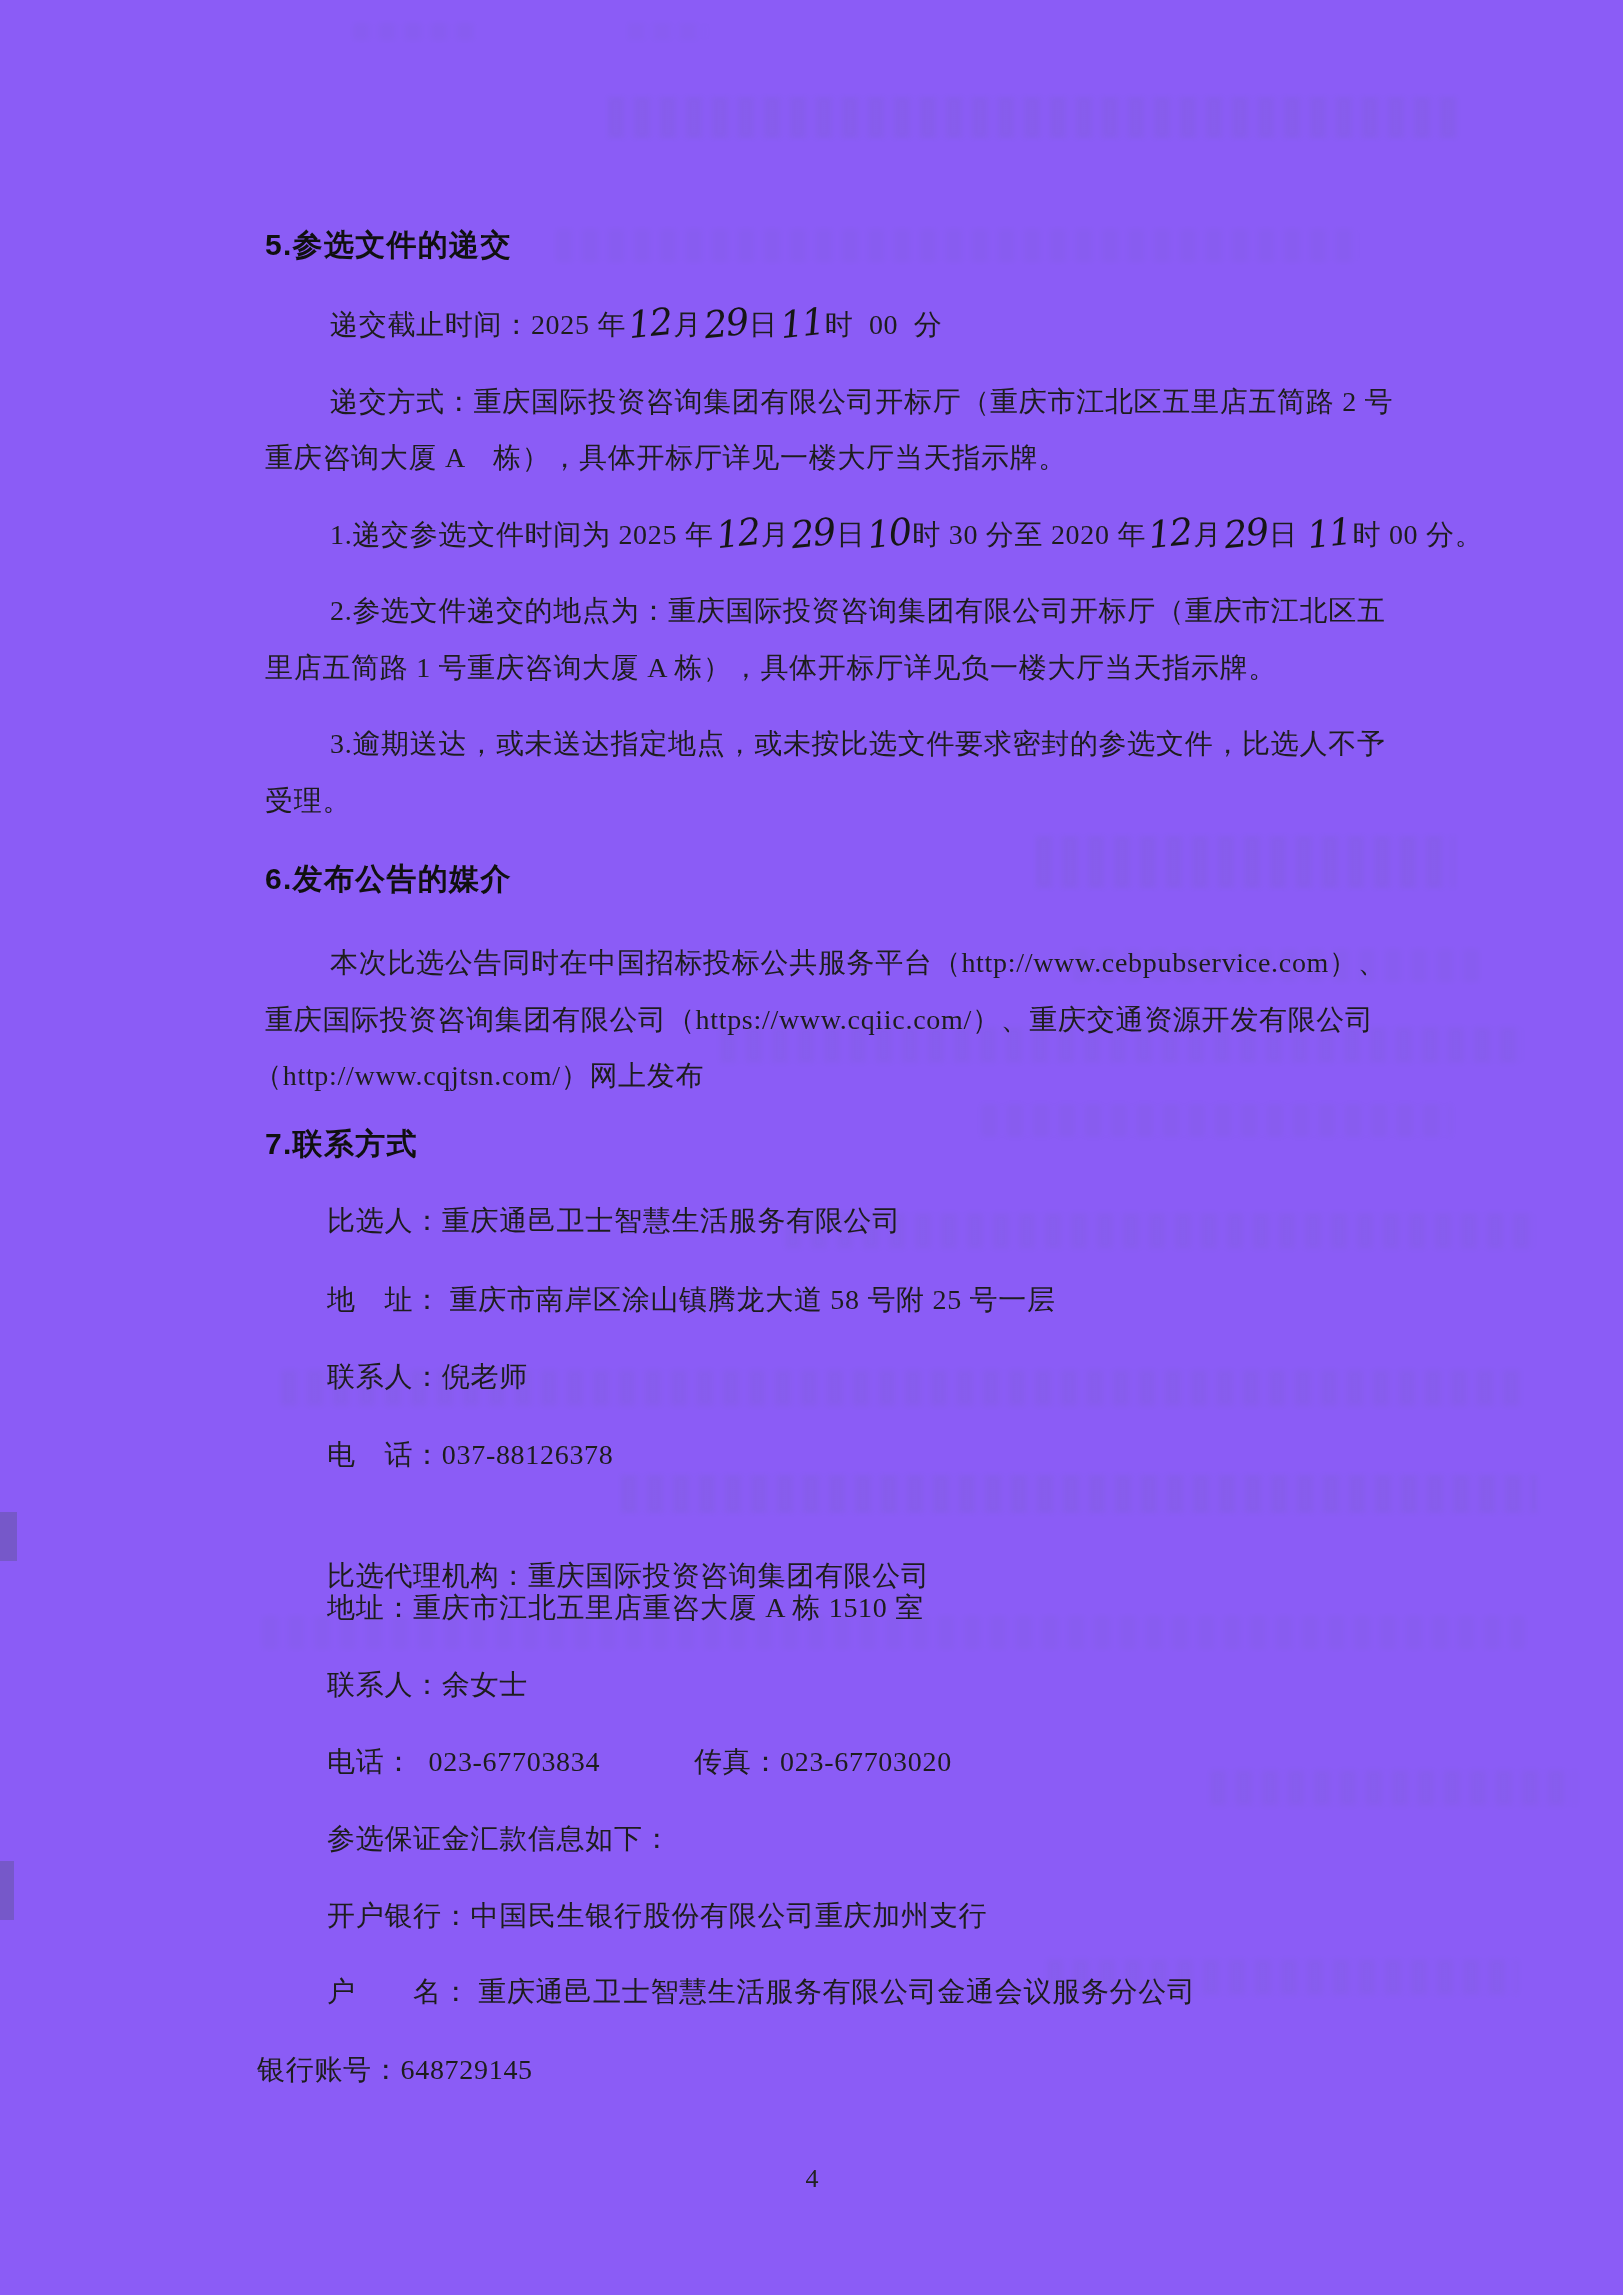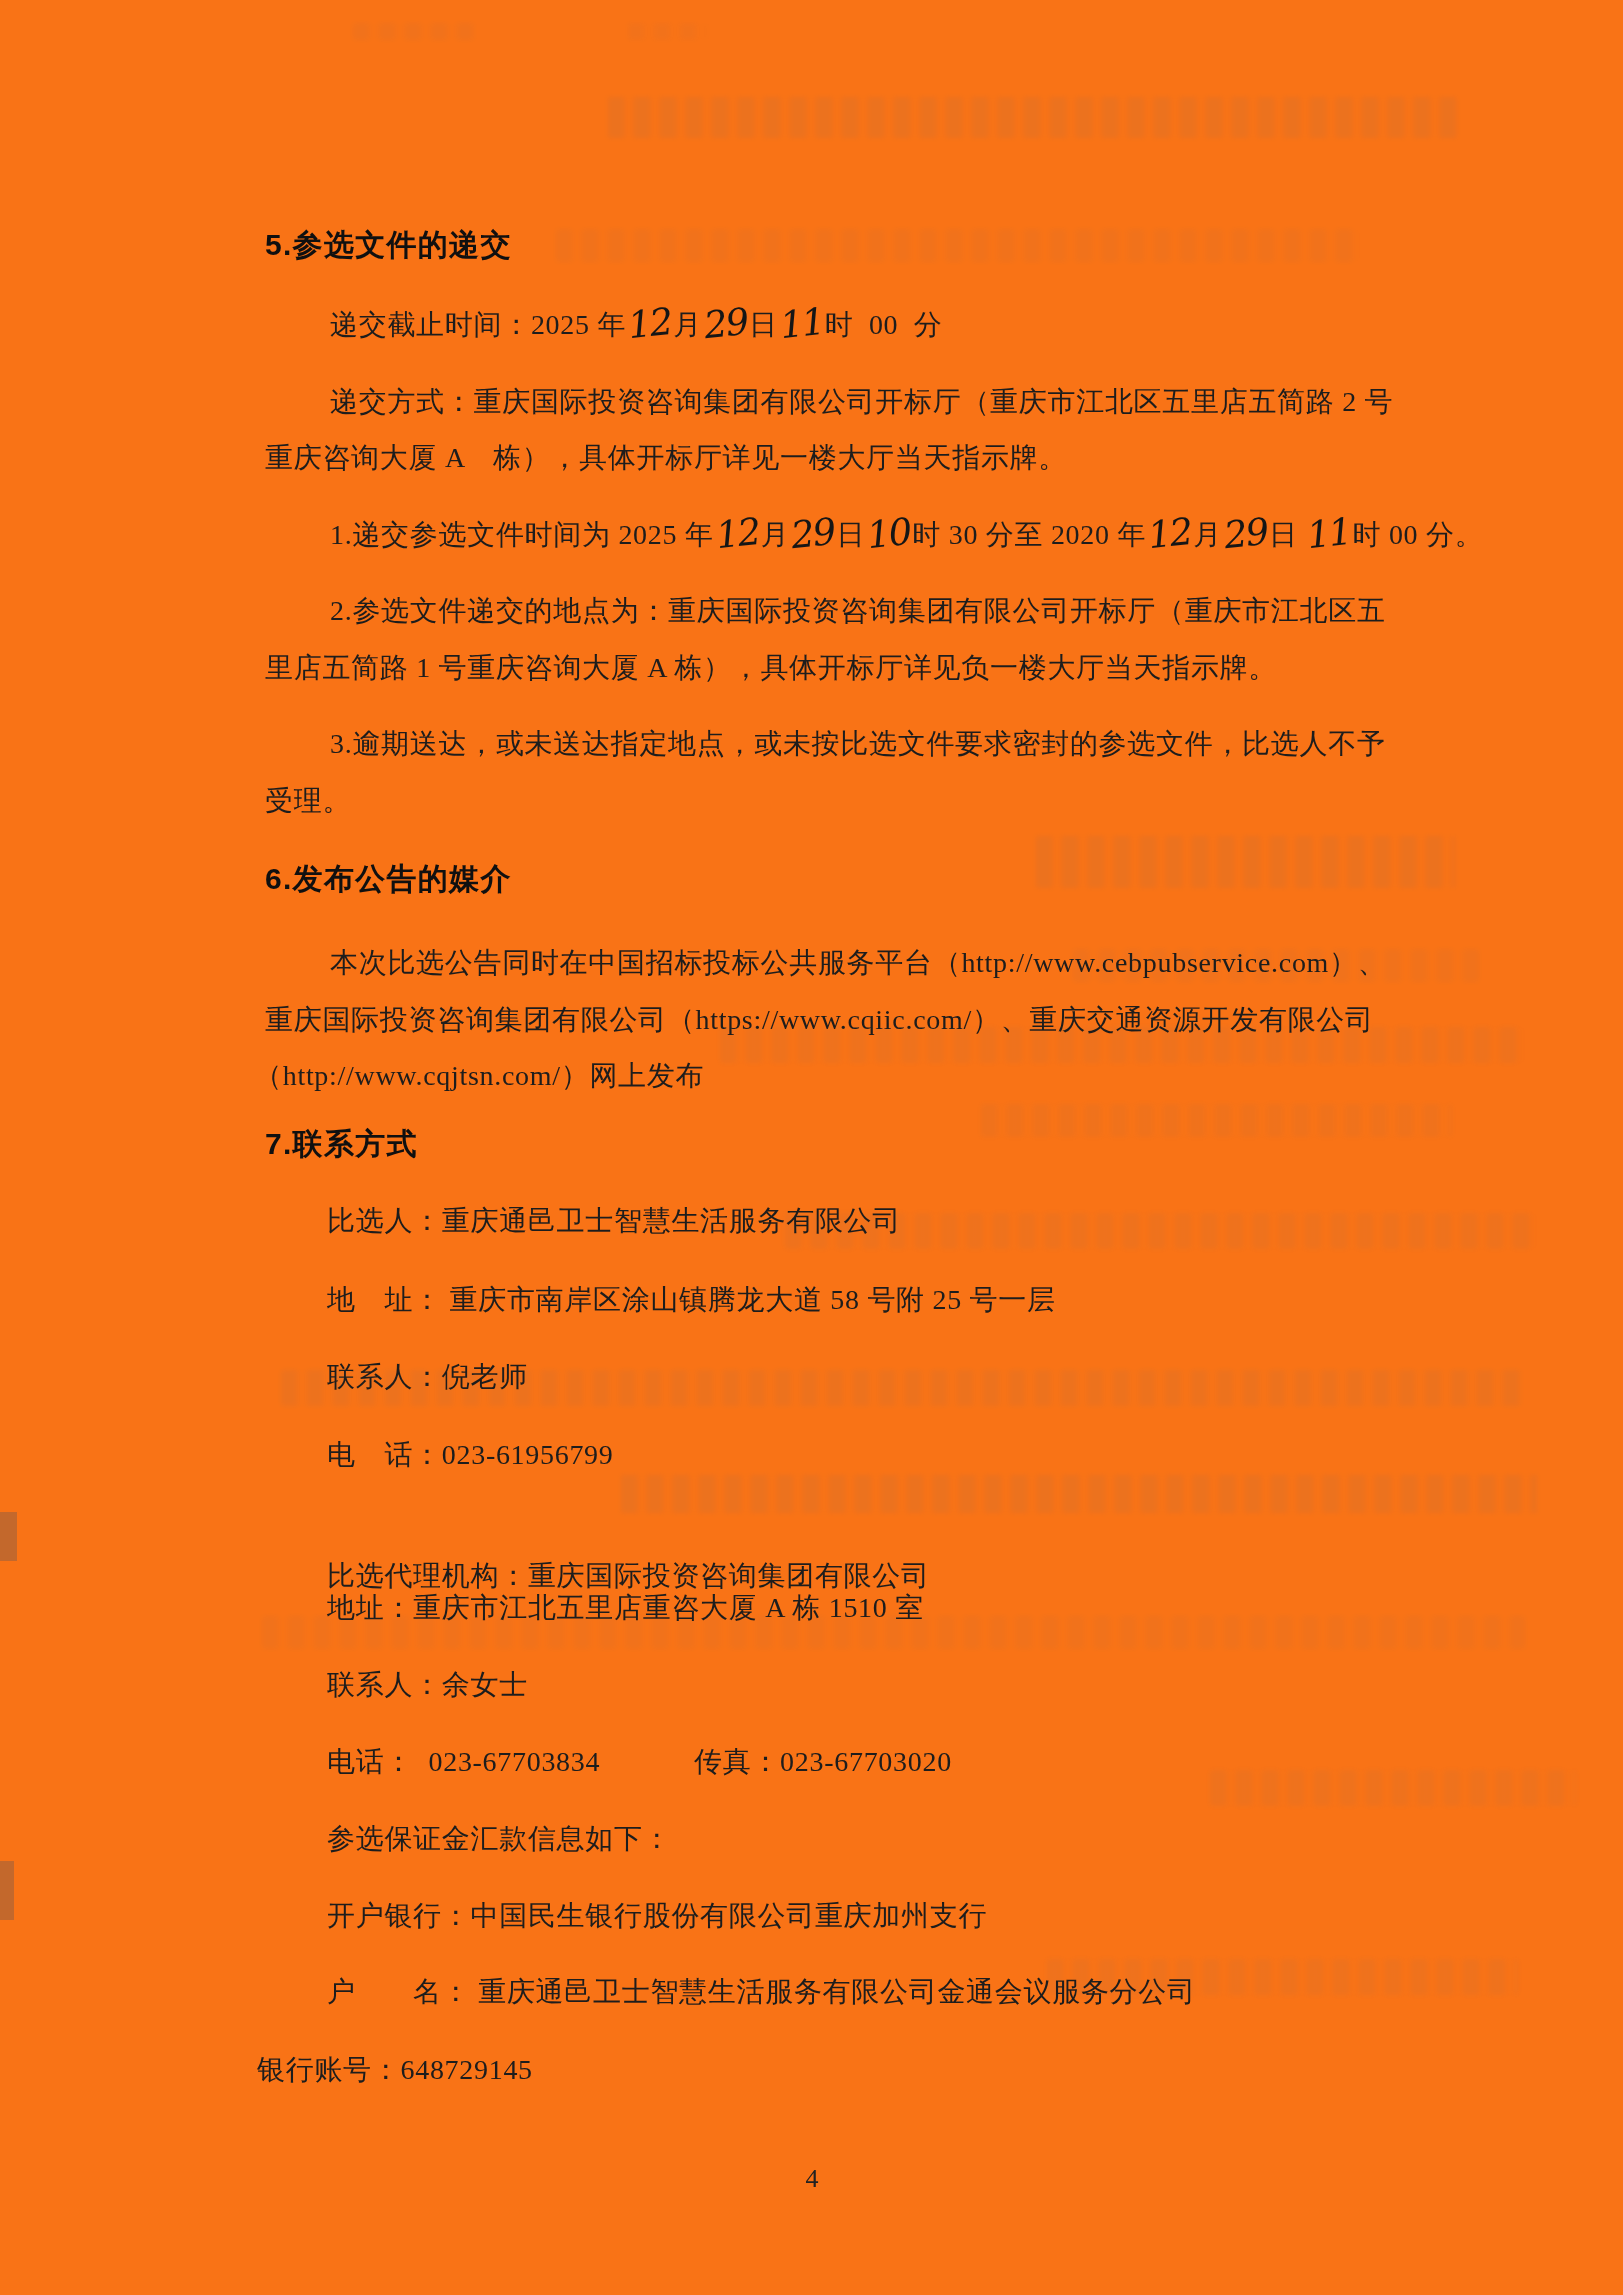--- a/index.html
+++ b/index.html
@@ -1,20 +1,20 @@
 <!DOCTYPE html>
 <html style="font-size:10.5px"><head>
 <meta charset="utf-8">
 <style>
   html, body { margin: 0; padding: 0; background: #ffffff; }
   #scan-page {
     position: relative;
     width: 1624px;
     height: 2295px;
-    background: #f97316;
+    background: #8b5cf6;
     overflow: hidden;
     font-family: "Liberation Serif", "DejaVu Serif", serif;
   }
   .line {
     position: absolute;
     white-space: pre;
     font-family: "Liberation Serif", "DejaVu Serif", serif;
     font-size: 28px;
     line-height: 1.15;
     color: #1d1d1d;
@@ -99,21 +99,21 @@
       <div class="line indent" style="top: 728px; left: 330px;"><span>3.逾期送达，或未送达指定地点，或未按比选文件要求密封的参选文件，比选人不予</span></div>
       <div class="line cont" style="top: 785px; left: 265px;"><span>受理。</span></div>
       <div class="line heading" style="top: 862px; left: 265px;"><span>6.发布公告的媒介</span></div>
       <div class="line indent" style="top: 947px; left: 330px;"><span>本次比选公告同时在中国招标投标公共服务平台（http://www.cebpubservice.com）、</span></div>
       <div class="line cont" style="top: 1004px; left: 265px;"><span>重庆国际投资咨询集团有限公司（https://www.cqiic.com/）、重庆交通资源开发有限公司</span></div>
       <div class="line cont" style="top: 1060px; left: 254px;"><span>（http://www.cqjtsn.com/）网上发布</span></div>
       <div class="line heading" style="top: 1127px; left: 265px; text-align: center;"><span>7.联系方式</span></div>
       <div class="line contact" style="top: 1205px; left: 327px;"><span>比选人：重庆通邑卫士智慧生活服务有限公司</span></div>
       <div class="line contact" style="top: 1284px; left: 327px;"><span>地　址： 重庆市南岸区涂山镇腾龙大道 58 号附 25 号一层</span></div>
       <div class="line contact" style="top: 1361px; left: 327px; text-align: right;"><span>联系人：倪老师</span></div>
-      <div class="line contact" style="top: 1439px; left: 327px;"><span>电　话：023-61956799</span></div>
+      <div class="line contact" style="top: 1439px; left: 327px;"><span>电　话：037-88126378</span></div>
       <div class="line contact" style="top: 1549px; left: 327px; margin-top: 11px;"><span>比选代理机构：重庆国际投资咨询集团有限公司</span></div>
       <div class="line contact" style="top: 1592px; left: 327px;"><span>地址：重庆市江北五里店重咨大厦 A 栋 1510 室</span></div>
       <div class="line contact" style="top: 1669px; left: 327px;"><span>联系人：余女士</span></div>
       <div class="line contact" style="top: 1746px; left: 327px;"><span>电话：  023-67703834　　　 传真：023-67703020</span></div>
       <div class="line contact" style="top: 1823px; left: 327px; text-align: center;"><span>参选保证金汇款信息如下：</span></div>
       <div class="line contact" style="top: 1900px; left: 327px;"><span>开户银行：中国民生银行股份有限公司重庆加州支行</span></div>
       <div class="line contact" style="top: 1976px; left: 327px;"><span>户　　名： 重庆通邑卫士智慧生活服务有限公司金通会议服务分公司</span></div>
       <div class="line outdent" style="top: 2054px; left: 257px;"><span>银行账号：648729145</span></div>
     </div>
 

